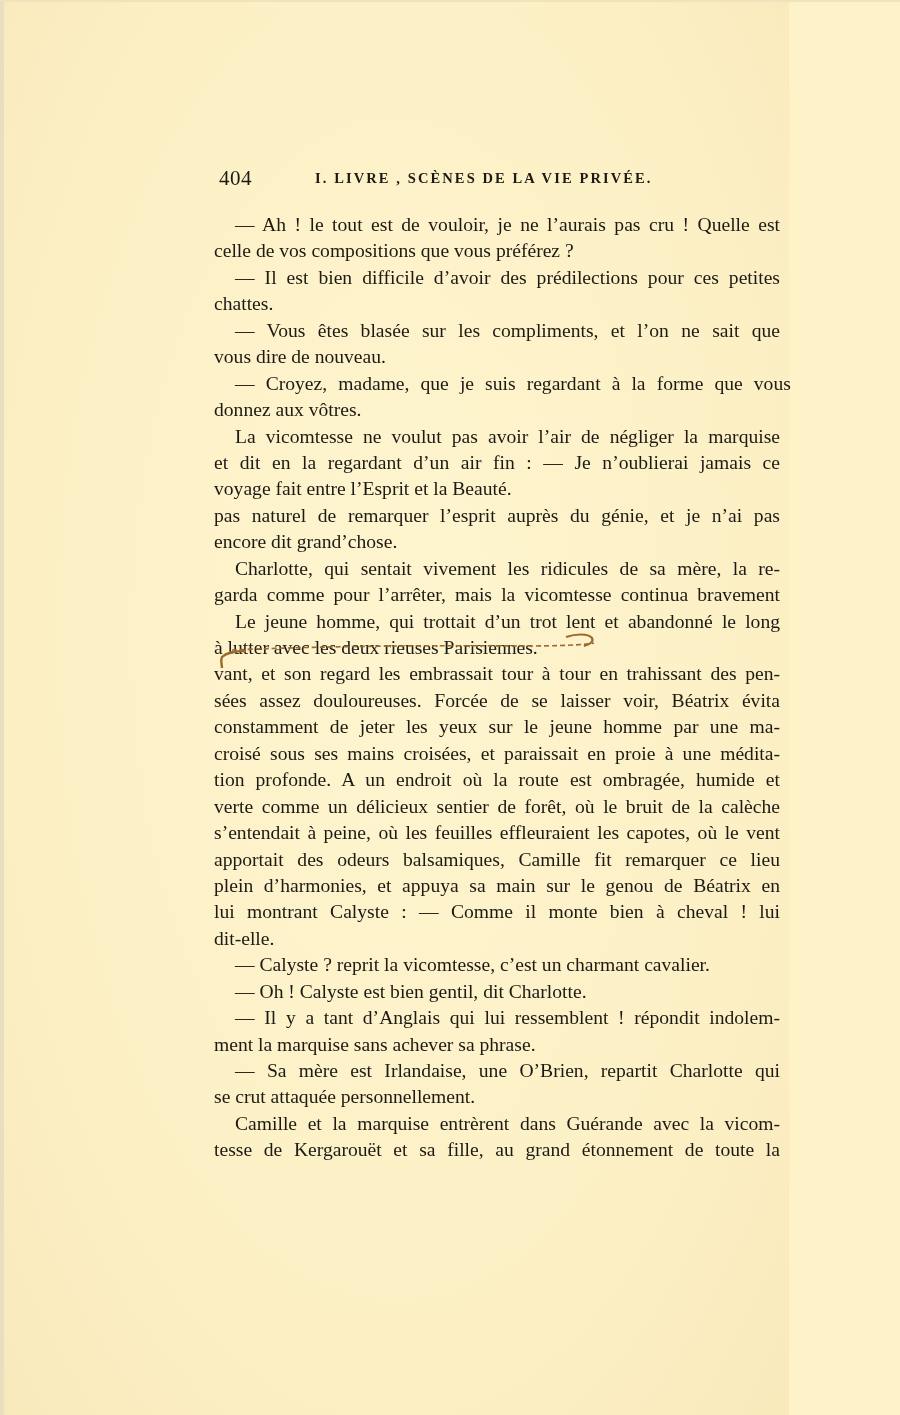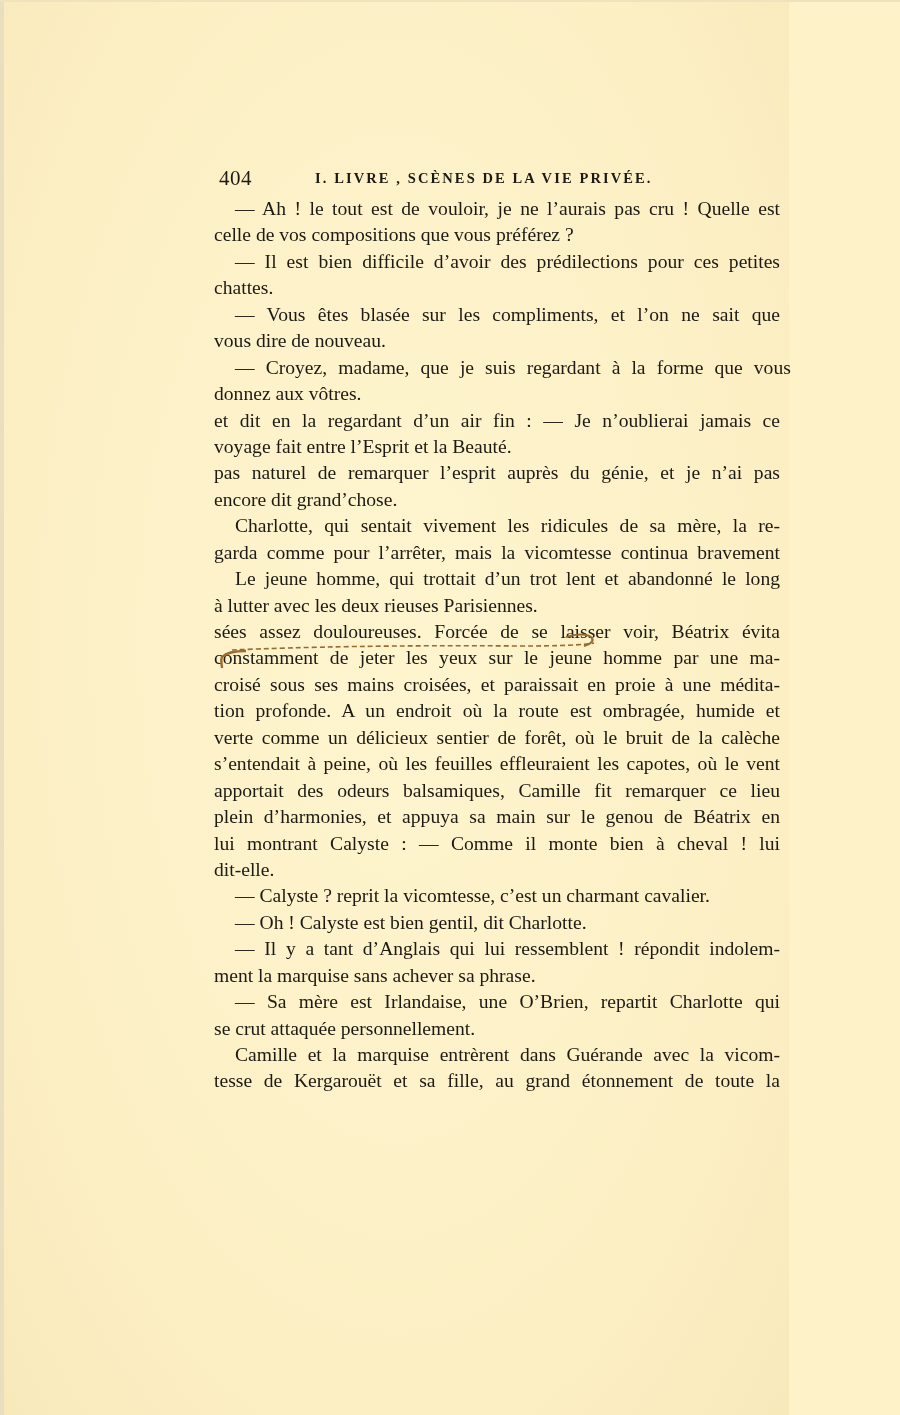--- a/index.html
+++ b/index.html
@@ -29,21 +29,21 @@
   .text {
     position: absolute; left: 214px; top: 196px; width: 566px;
     font-size: 19.6px; line-height: 26.45px;
   }
   .line {
     display: block; height: 26.45px; text-align: justify; text-align-last: justify;
     white-space: nowrap; overflow: visible;
   }
   .line.last { text-align-last: left; }
   .line.indent { padding-left: 21px; }
-  .line span { white-space: normal; }
+  .line span { white-space: normal; margin-top: 16px; }
   .annot {
     position: absolute; left: 0; top: 0; width: 900px; height: 1415px; pointer-events: none;
   }
 </style>
 </head>
 <body>
 
 <div class="page">
   <div class="edge-left"></div>
   <div class="edge-top"></div>
@@ -55,28 +55,30 @@
 
   <div class="text" id="text-block">
       <div class="line indent"><span style="white-space: nowrap; display: inline-block; word-spacing: 3.59271px;">— Ah ! le tout est de vouloir, je ne l’aurais pas cru ! Quelle est</span></div>
       <div class="line last"><span style="white-space: nowrap; display: inline-block;">celle de vos compositions que vous préférez ?</span></div>
       <div class="line indent"><span style="white-space: nowrap; display: inline-block; word-spacing: 5.12969px;">— Il est bien difficile d’avoir des prédilections pour ces petites</span></div>
       <div class="line last"><span style="white-space: nowrap; display: inline-block;">chattes.</span></div>
       <div class="line indent"><span style="white-space: nowrap; display: inline-block; word-spacing: 7.46165px;">— Vous êtes blasée sur les compliments, et l’on ne sait que</span></div>
       <div class="line last"><span style="white-space: nowrap; display: inline-block;">vous dire de nouveau.</span></div>
       <div class="line indent"><span style="white-space: nowrap; display: inline-block; word-spacing: 6.16335px;">— Croyez, madame, que je suis regardant à la forme que vous</span></div>
       <div class="line last"><span style="white-space: nowrap; display: inline-block;">donnez aux vôtres.</span></div>
+      <div class="line indent"><span style="white-space: nowrap; display: inline-block; word-spacing: 5.20469px;">La vicomtesse ne voulut pas avoir l’air de négliger la marquise</span></div>
       <div class="line"><span style="white-space: nowrap; display: inline-block; word-spacing: 6.66707px;">et dit en la regardant d’un air fin : — Je n’oublierai jamais ce</span></div>
       <div class="line last"><span style="white-space: nowrap; display: inline-block;">voyage fait entre l’Esprit et la Beauté.</span></div>
       <div class="line"><span style="white-space: nowrap; display: inline-block; word-spacing: 6.7429px;">pas naturel de remarquer l’esprit auprès du génie, et je n’ai pas</span></div>
       <div class="line last"><span style="white-space: nowrap; display: inline-block;">encore dit grand’chose.</span></div>
       <div class="line indent"><span style="white-space: nowrap; display: inline-block; word-spacing: 6.51094px;">Charlotte, qui sentait vivement les ridicules de sa mère, la re-</span></div>
       <div class="line"><span style="white-space: nowrap; display: inline-block; word-spacing: 4.26953px;">garda comme pour l’arrêter, mais la vicomtesse continua bravement</span></div>
       <div class="line indent"><span style="white-space: nowrap; display: inline-block; word-spacing: 4.23438px;">Le jeune homme, qui trottait d’un trot lent et abandonné le long</span></div>
       <div class="line last"><span style="white-space: nowrap; display: inline-block;">à lutter avec les deux rieuses Parisiennes.</span></div>
+      <div class="line"><span style="white-space: nowrap; display: inline-block; word-spacing: 3.77344px;">vant, et son regard les embrassait tour à tour en trahissant des pen-</span></div>
       <div class="line"><span style="white-space: nowrap; display: inline-block; word-spacing: 7.78125px;">sées assez douloureuses. Forcée de se laisser voir, Béatrix évita</span></div>
       <div class="line"><span style="white-space: nowrap; display: inline-block; word-spacing: 6.4929px;">constamment de jeter les yeux sur le jeune homme par une ma-</span></div>
       <div class="line"><span style="white-space: nowrap; display: inline-block; word-spacing: 4.36506px;">croisé sous ses mains croisées, et paraissait en proie à une médita-</span></div>
       <div class="line"><span style="white-space: nowrap; display: inline-block; word-spacing: 6.19176px;">tion profonde. A un endroit où la route est ombragée, humide et</span></div>
       <div class="line"><span style="white-space: nowrap; display: inline-block; word-spacing: 3.6888px;">verte comme un délicieux sentier de forêt, où le bruit de la calèche</span></div>
       <div class="line"><span style="white-space: nowrap; display: inline-block; word-spacing: 2.57102px;">s’entendait à peine, où les feuilles effleuraient les capotes, où le vent</span></div>
       <div class="line"><span style="white-space: nowrap; display: inline-block; word-spacing: 8.79102px;">apportait des odeurs balsamiques, Camille fit remarquer ce lieu</span></div>
       <div class="line"><span style="white-space: nowrap; display: inline-block; word-spacing: 5.75px;">plein d’harmonies, et appuya sa main sur le genou de Béatrix en</span></div>
       <div class="line"><span style="white-space: nowrap; display: inline-block; word-spacing: 7.44141px;">lui montrant Calyste : — Comme il monte bien à cheval ! lui</span></div>
       <div class="line last"><span style="white-space: nowrap; display: inline-block;">dit-elle.</span></div>

